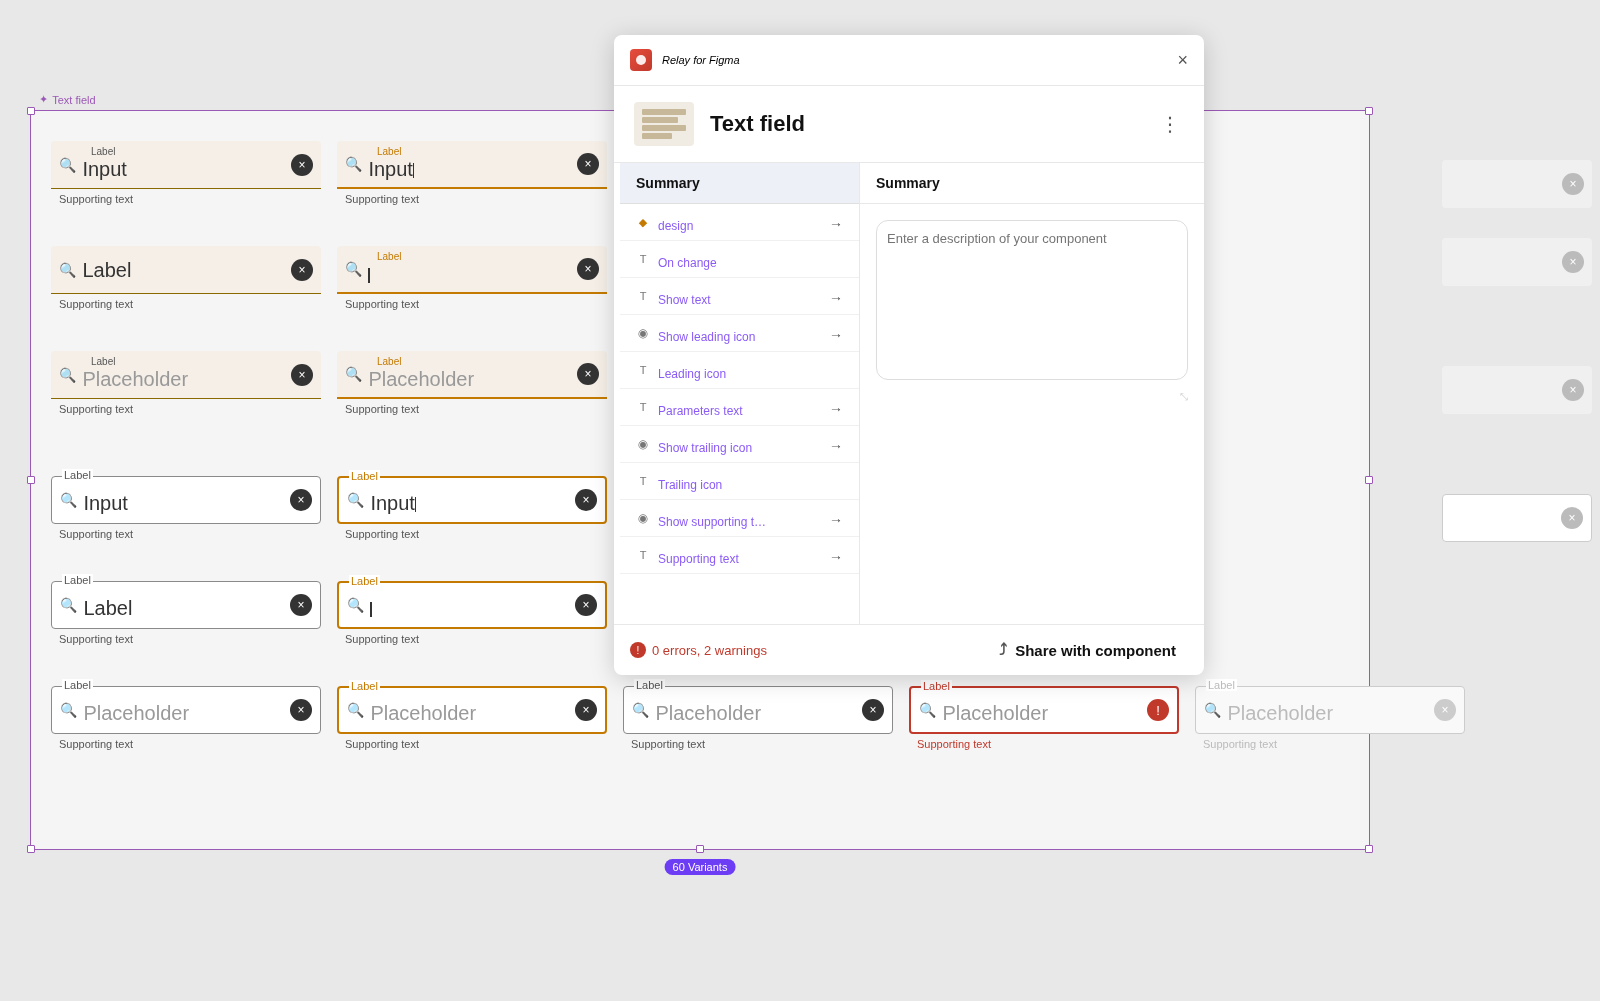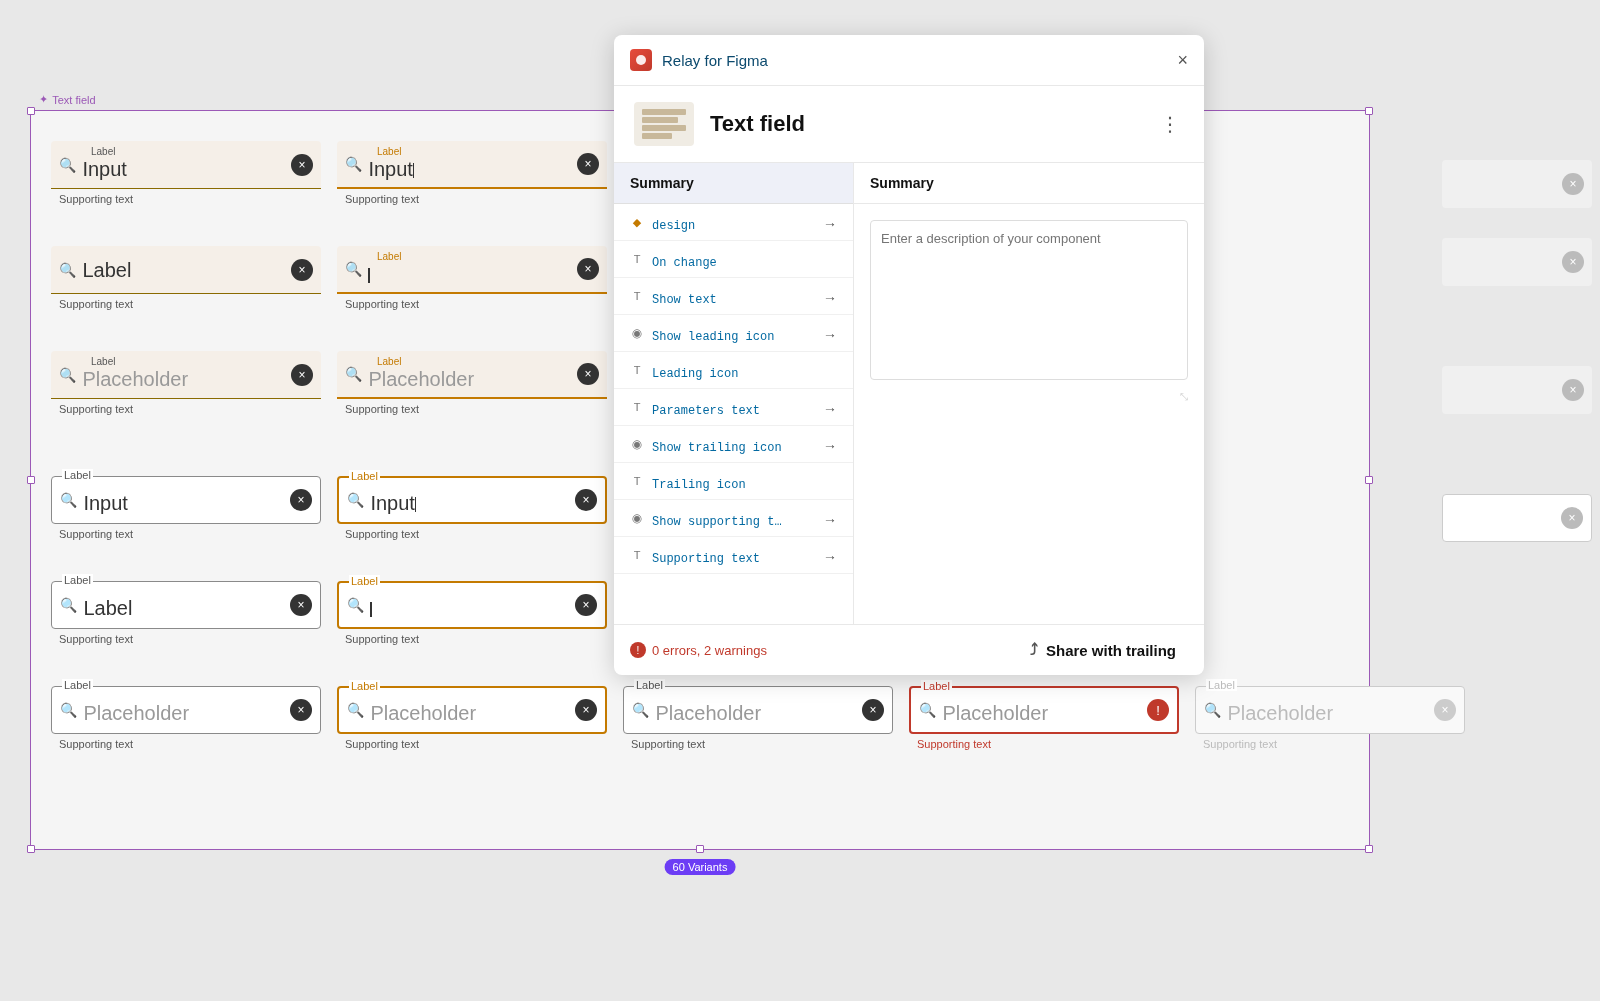--- a/index.html
+++ b/index.html
@@ -216,24 +216,25 @@
     .panel-logo {
       width: 22px; height: 22px;
       background: linear-gradient(135deg, #e74c3c, #c0392b);
       border-radius: 4px;
       display: flex; align-items: center; justify-content: center;
       color: white; font-size: 10px;
       flex-shrink: 0;
     }
 
     .panel-title {
-      font-size: 15px;
+      font-size: 11px;
       font-weight: 500;
-      color: #0c4a6e;
+      color: #000000;
       flex: 1;
+      font-style: italic;
     }
 
     .panel-close {
       font-size: 18px;
       color: #555;
       cursor: pointer;
       line-height: 1;
     }
 
     
@@ -278,20 +279,21 @@
       color: #555;
       cursor: pointer;
       padding: 4px;
     }
 
     
     .panel-body {
       display: flex;
       flex: 1;
       overflow: hidden;
+      padding-left: 6px;
     }
 
     
     .panel-left {
       width: 240px;
       border-right: 1px solid #e8e8e8;
       display: flex;
       flex-direction: column;
       overflow-y: auto;
     }
@@ -337,23 +339,23 @@
       color: #777;
       width: 14px;
       text-align: center;
       flex-shrink: 0;
     }
 
     .param-icon.diamond { color: #c47a00; }
 
     .param-name {
       flex: 1;
-      font-family: Liberation Mono, monospace;
+      font-family: Liberation Sans, sans-serif;
       font-size: 12px;
-      color: #0369a1;
+      color: #8b5cf6;
       margin-top: 8px;
     }
 
     .param-arrow {
       font-size: 14px;
       color: #555;
     }
 
     
     .panel-right {
@@ -368,21 +370,21 @@
       font-size: 14px;
       font-weight: 600;
       color: #111;
       border-bottom: 1px solid #e8e8e8;
     }
 
     .description-area {
       margin: 16px;
       flex: 1;
       border: 1px solid #ddd;
-      border-radius: 4px;
+      border-radius: 12px;
       padding: 10px;
       font-size: 13px;
       color: #999;
       background: white;
       resize: none;
       min-height: 120px;
       max-height: 160px;
       position: relative;
     }
 
@@ -780,21 +782,21 @@
       </div>
     </div>
 
     <div class="panel-footer">
       <div class="footer-warnings">
         <div class="footer-warn-icon">!</div>
         <span>0 errors, 2 warnings</span>
       </div>
       <button class="footer-share-btn">
         <span class="share-icon">⤴</span>
-        <span>Share with trailing</span>
+        <span>Share with component</span>
       </button>
     </div>
   </div>
 
   <div style="position:absolute; top:160px; right:8px; display:flex; flex-direction:column; gap:10px; width:150px; overflow:hidden;">
 
     <div style="display:flex; justify-content:flex-end; align-items:center; height:48px; background:#f0f0f0; border-radius:4px; padding:0 8px;">
       <div class="tf-clear light" style="background:#bbb;">×</div>
     </div>
     <span style="font-size:11px; color:#555; padding-left:8px;"></span>

